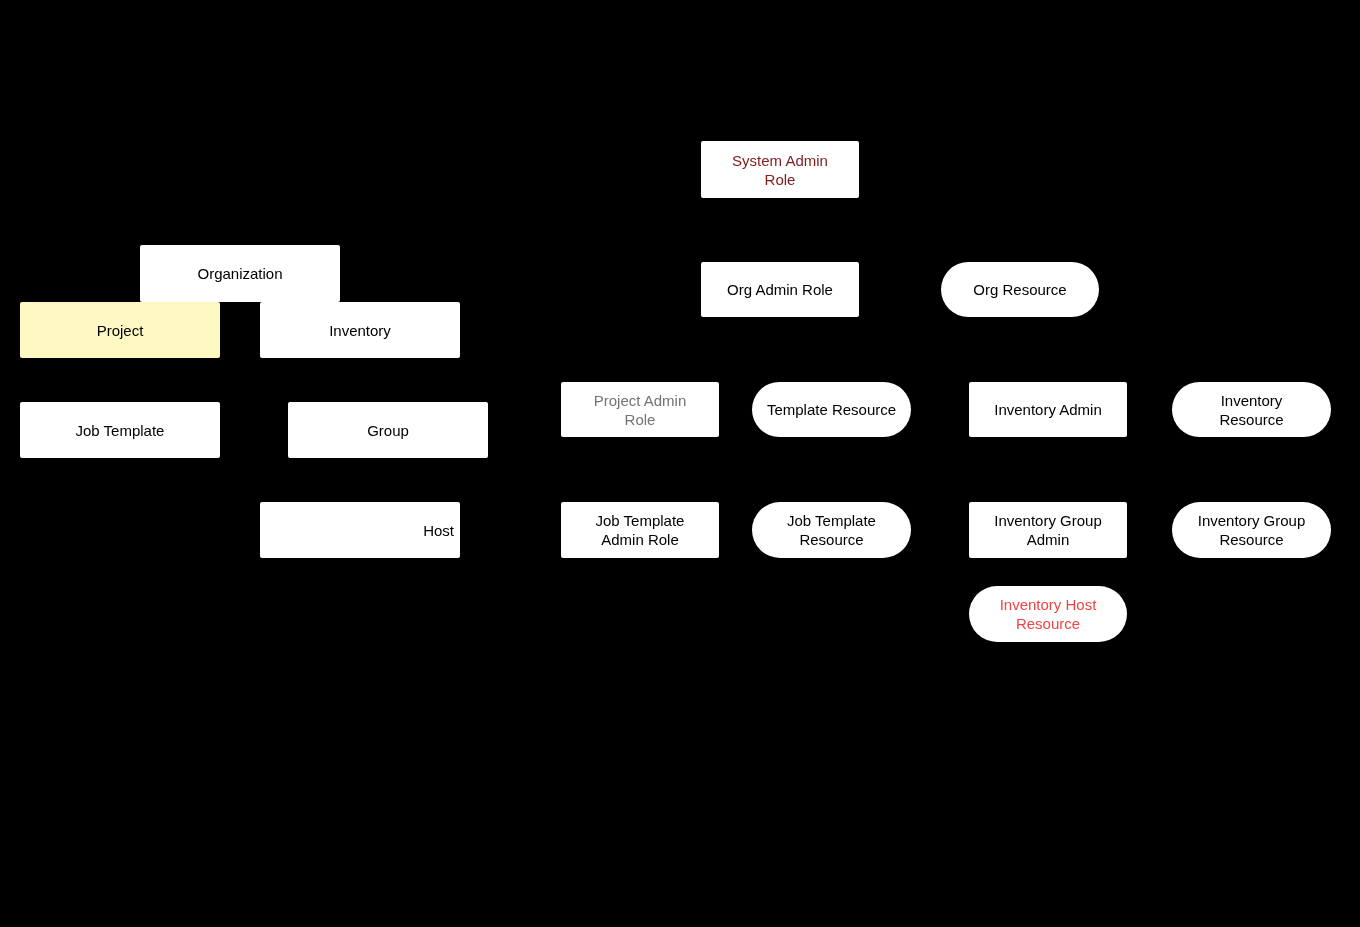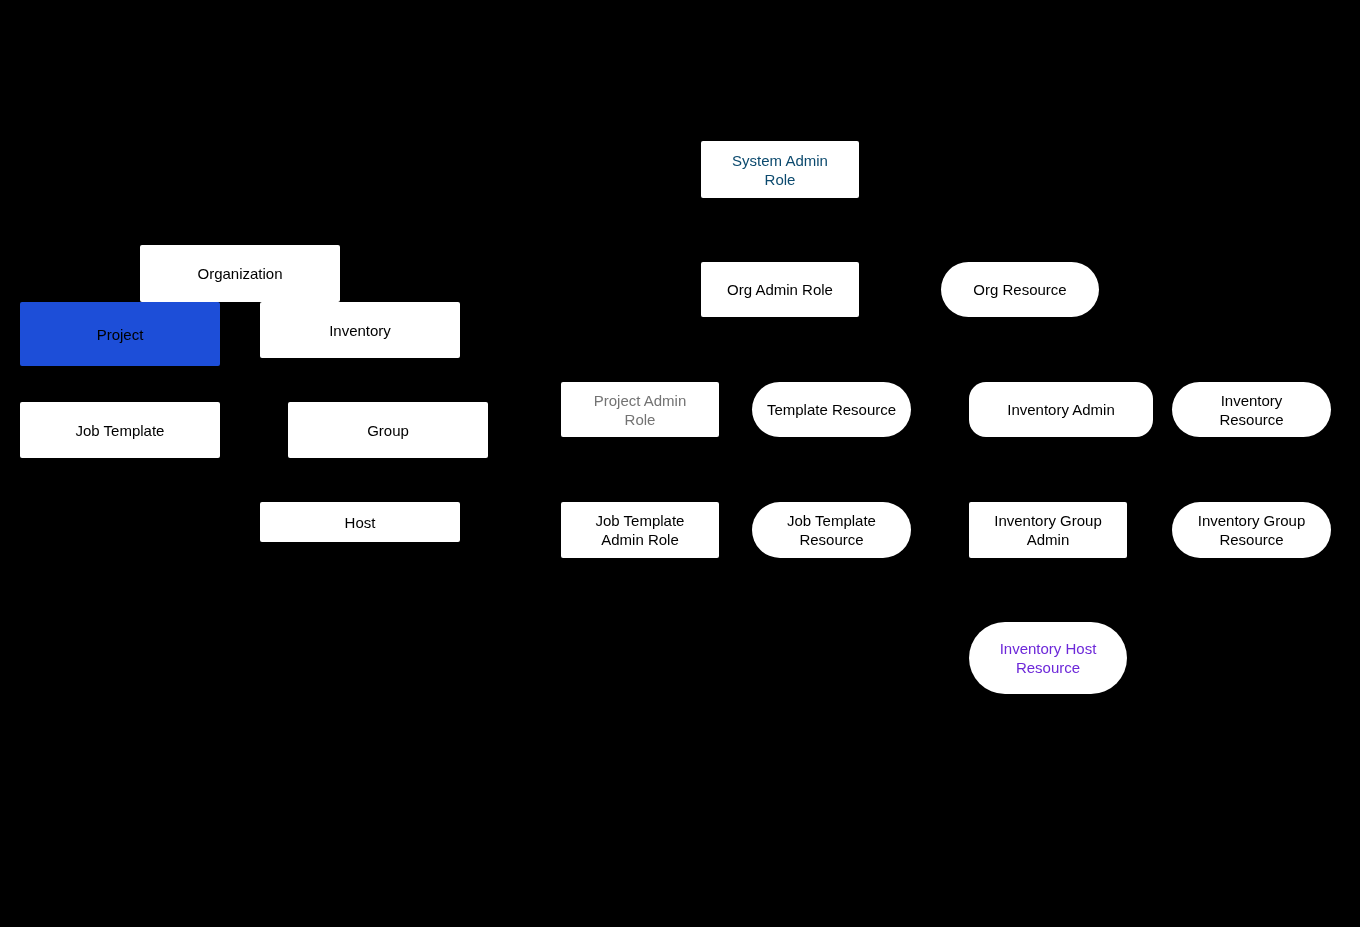--- a/index.html
+++ b/index.html
@@ -38,38 +38,38 @@
   .node-label {
     display: block;
     white-space: pre-line;
   }
 </style>
 </head>
 <body>
 
 <div id="canvas">
     <div class="node rect" style="left: 140px; top: 201px; width: 200px; height: 57px; background: rgb(255, 255, 255); color: rgb(0, 0, 0); margin-top: 44px;"><span class="node-label">Organization</span></div>
-    <div class="node rect" style="left: 20px; top: 302px; width: 200px; height: 64px; background: #1d4ed8; color: rgb(0, 0, 0);"><span class="node-label">Project</span></div>
+    <div class="node rect" style="left: 20px; top: 302px; width: 200px; height: 56px; background: #fef9c3; color: rgb(0, 0, 0);"><span class="node-label">Project</span></div>
     <div class="node rect" style="left: 260px; top: 302px; width: 200px; height: 56px; background: rgb(255, 255, 255); color: rgb(0, 0, 0);"><span class="node-label">Inventory</span></div>
     <div class="node rect" style="left: 20px; top: 402px; width: 200px; height: 56px; background: rgb(255, 255, 255); color: rgb(0, 0, 0);"><span class="node-label">Job Template</span></div>
     <div class="node rect" style="left: 260px; top: 402px; width: 200px; height: 56px; background: rgb(255, 255, 255); color: rgb(0, 0, 0); margin-left: 28px;"><span class="node-label">Group</span></div>
-    <div class="node rect" style="left: 260px; top: 502px; width: 200px; height: 40px; background: rgb(255, 255, 255); color: rgb(0, 0, 0);"><span class="node-label">Host</span></div>
-    <div class="node rect" style="left: 701px; top: 141px; width: 158px; height: 57px; background: rgb(255, 255, 255); color: #0c4a6e;"><span class="node-label">System Admin
+    <div class="node rect" style="left: 260px; top: 502px; width: 200px; height: 56px; background: rgb(255, 255, 255); color: rgb(0, 0, 0); justify-content: flex-end;"><span class="node-label">Host</span></div>
+    <div class="node rect" style="left: 701px; top: 141px; width: 158px; height: 57px; background: rgb(255, 255, 255); color: #7f1d1d;"><span class="node-label">System Admin
 Role</span></div>
     <div class="node rect" style="left: 701px; top: 262px; width: 158px; height: 55px; background: rgb(255, 255, 255); color: rgb(0, 0, 0);"><span class="node-label">Org Admin Role</span></div>
     <div class="node pill" style="left: 941px; top: 262px; width: 158px; height: 55px; background: rgb(255, 255, 255); color: rgb(0, 0, 0);"><span class="node-label">Org Resource</span></div>
     <div class="node rect" style="left: 561px; top: 382px; width: 158px; height: 55px; background: rgb(255, 255, 255); color: #737373; justify-content: center;"><span class="node-label">Project Admin
 Role</span></div>
     <div class="node pill" style="left: 752px; top: 382px; width: 159px; height: 55px; background: rgb(255, 255, 255); color: rgb(0, 0, 0);"><span class="node-label">Template Resource</span></div>
-    <div class="node rect" style="left: 969px; top: 382px; width: 184px; height: 55px; background: rgb(255, 255, 255); color: rgb(0, 0, 0); border-radius: 17px;"><span class="node-label">Inventory Admin</span></div>
+    <div class="node rect" style="left: 969px; top: 382px; width: 158px; height: 55px; background: rgb(255, 255, 255); color: rgb(0, 0, 0);"><span class="node-label">Inventory Admin</span></div>
     <div class="node pill" style="left: 1172px; top: 382px; width: 159px; height: 55px; background: rgb(255, 255, 255); color: rgb(0, 0, 0);"><span class="node-label">Inventory
 Resource</span></div>
     <div class="node rect" style="left: 561px; top: 502px; width: 158px; height: 56px; background: rgb(255, 255, 255); color: rgb(0, 0, 0);"><span class="node-label">Job Template
 Admin Role</span></div>
     <div class="node pill" style="left: 752px; top: 502px; width: 159px; height: 56px; background: rgb(255, 255, 255); color: rgb(0, 0, 0);"><span class="node-label">Job Template
 Resource</span></div>
     <div class="node rect" style="left: 969px; top: 502px; width: 158px; height: 56px; background: rgb(255, 255, 255); color: rgb(0, 0, 0);"><span class="node-label">Inventory Group
 Admin</span></div>
     <div class="node pill" style="left: 1172px; top: 502px; width: 159px; height: 56px; background: rgb(255, 255, 255); color: rgb(0, 0, 0);"><span class="node-label">Inventory Group
 Resource</span></div>
-    <div class="node pill" style="left: 969px; top: 622px; width: 158px; height: 72px; background: rgb(255, 255, 255); color: #6d28d9;"><span class="node-label">Inventory Host
+    <div class="node pill" style="left: 969px; top: 586px; width: 158px; height: 56px; background: rgb(255, 255, 255); color: #ef4444;"><span class="node-label">Inventory Host
 Resource</span></div>
   </div>
 
 </body></html>

